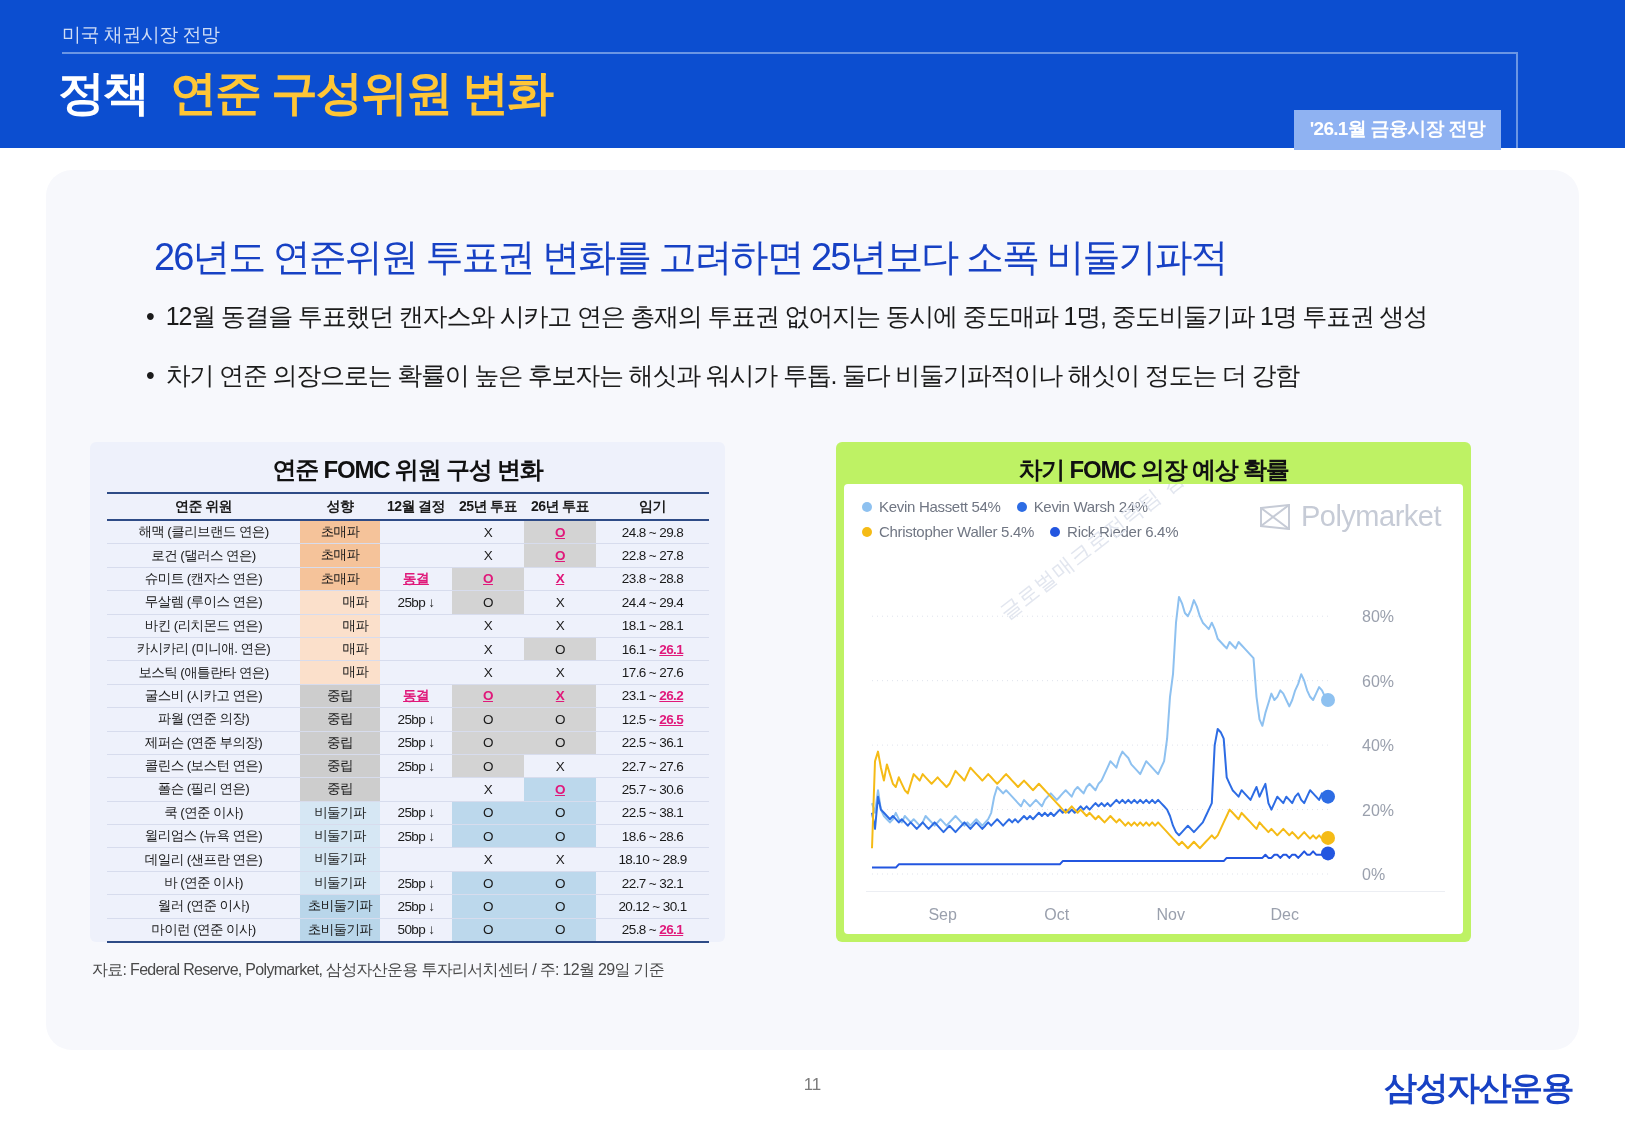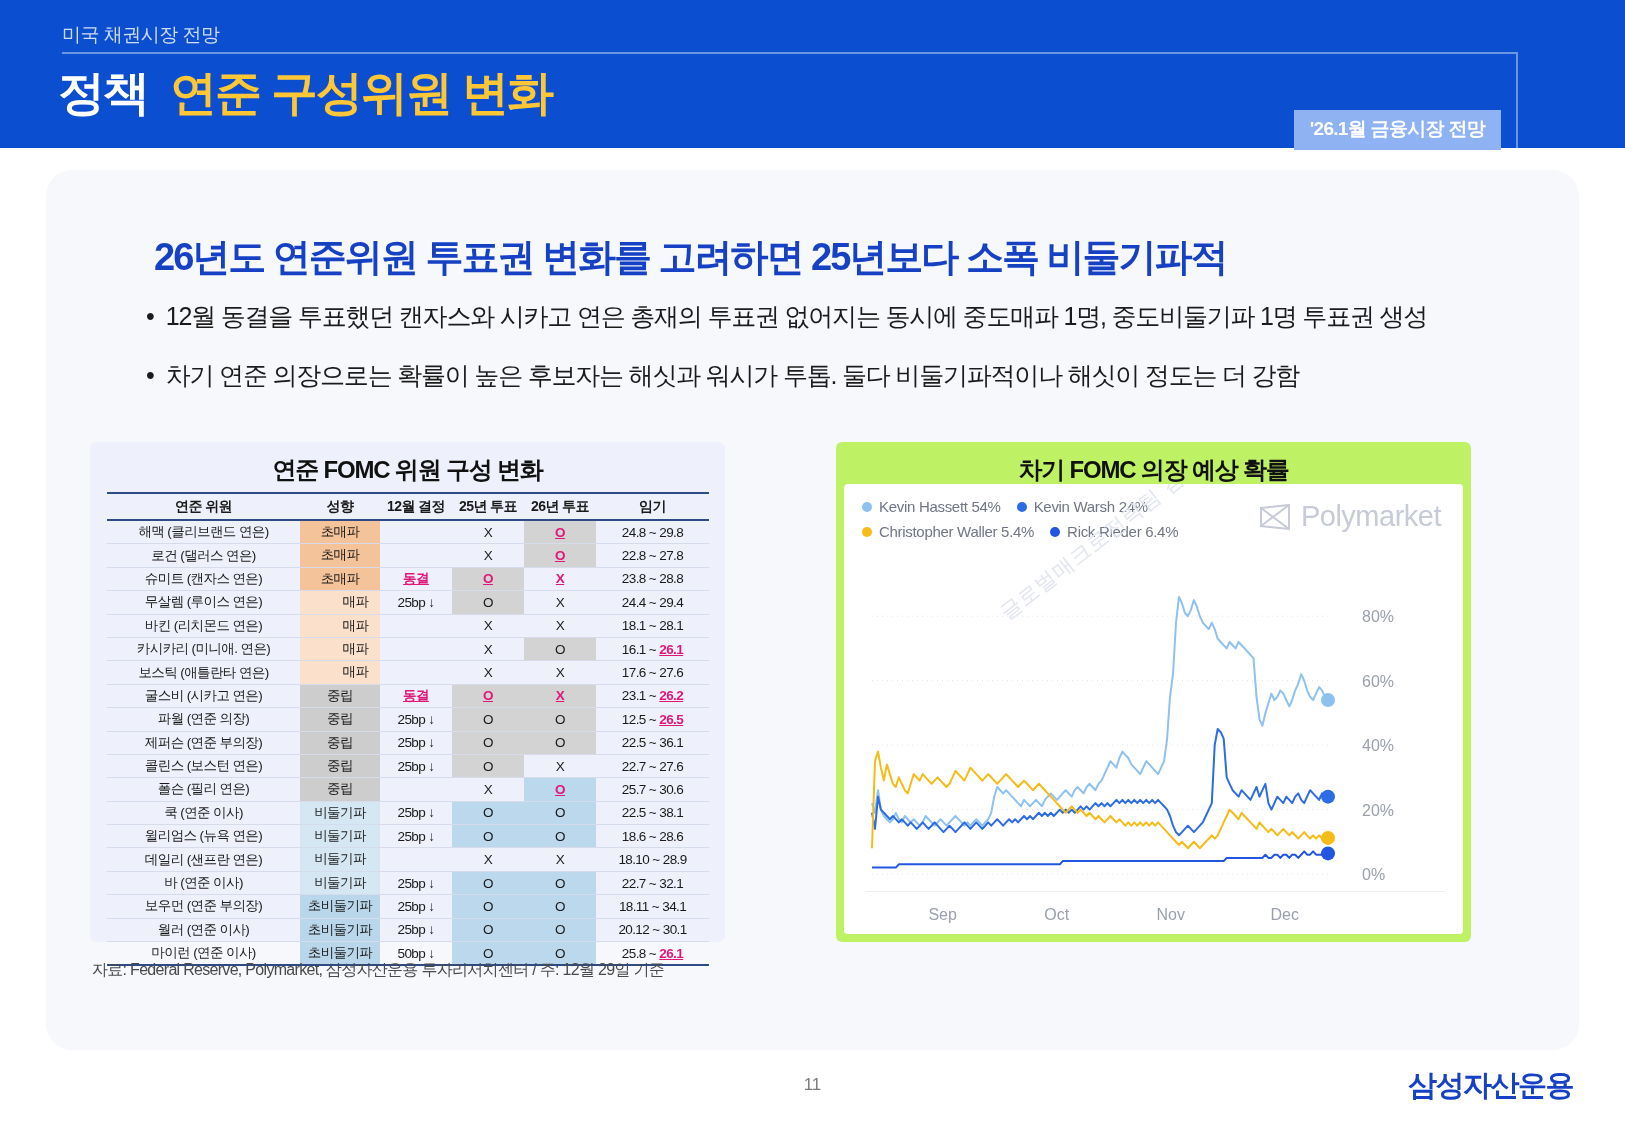--- a/index.html
+++ b/index.html
@@ -43,21 +43,21 @@
     padding:6px 16px 8px 16px; white-space:nowrap;
   }
 
   
   .card{
     position:absolute; left:46px; top:170px; width:1533px; height:880px;
     background:#f7f8fc; border-radius:26px;
   }
   .lead{
     position:absolute; left:108px; top:62px;
-    font-size:38px; font-weight:bold; color:#1741c4; letter-spacing:-2px;
+    font-size:38px; font-weight:normal; color:#1741c4; letter-spacing:-2px;
     white-space:nowrap;
   }
   .bullets{ position:absolute; left:100px; top:134px; }
   .bullet{
     font-size:25px; color:#1b1b1b; letter-spacing:-1.2px;
     white-space:nowrap; line-height:1.0;
   }
   .bullet + .bullet{ margin-top:34px; }
   .bullet .dot{ display:inline-block; width:14px; }
 
@@ -133,21 +133,21 @@
   }
   .xaxis{ position:absolute; left:22px; right:18px; bottom:42px; height:1px; background:#eceef3; }
 
   
   .pageno{
     position:absolute; left:0; top:1075px; width:1625px; text-align:center;
     font-size:17px; color:#7b7b7b;
   }
   .logo{
     position:absolute; right:52px; top:1066px;
-    font-size:29px; font-weight:bold; color:#1741c4; letter-spacing:-1.5px;
+    font-size:33px; font-weight:bold; color:#1741c4; letter-spacing:-1.5px;
   }
 </style>
 </head>
 <body>
 
 <div id="slide">
 
   <div class="hdr">
     <div class="hdr-kicker">미국 채권시장 전망</div>
     <div class="hdr-rule"></div>
@@ -341,30 +341,20 @@
             </tr>
             <tr>
               <td class="nm">바 (연준 이사)</td>
               <td>
                 <span class="lean lean-dove">비둘기파</span>
               </td>
               <td>25bp ↓</td>
               <td class="cell-blue">O</td>
               <td class="cell-blue">O</td>
               <td>22.7 ~ 32.1</td>
-            </tr>
-            <tr>
-              <td class="nm">보우먼 (연준 부의장)</td>
-              <td>
-                <span class="lean lean-ultradove">초비둘기파</span>
-              </td>
-              <td>25bp ↓</td>
-              <td class="cell-blue">O</td>
-              <td class="cell-blue">O</td>
-              <td>18.11 ~ 34.1</td>
             </tr>
             <tr>
               <td class="nm">월러 (연준 이사)</td>
               <td>
                 <span class="lean lean-ultradove">초비둘기파</span>
               </td>
               <td>25bp ↓</td>
               <td class="cell-blue">O</td>
               <td class="cell-blue">O</td>
               <td>20.12 ~ 30.1</td>

